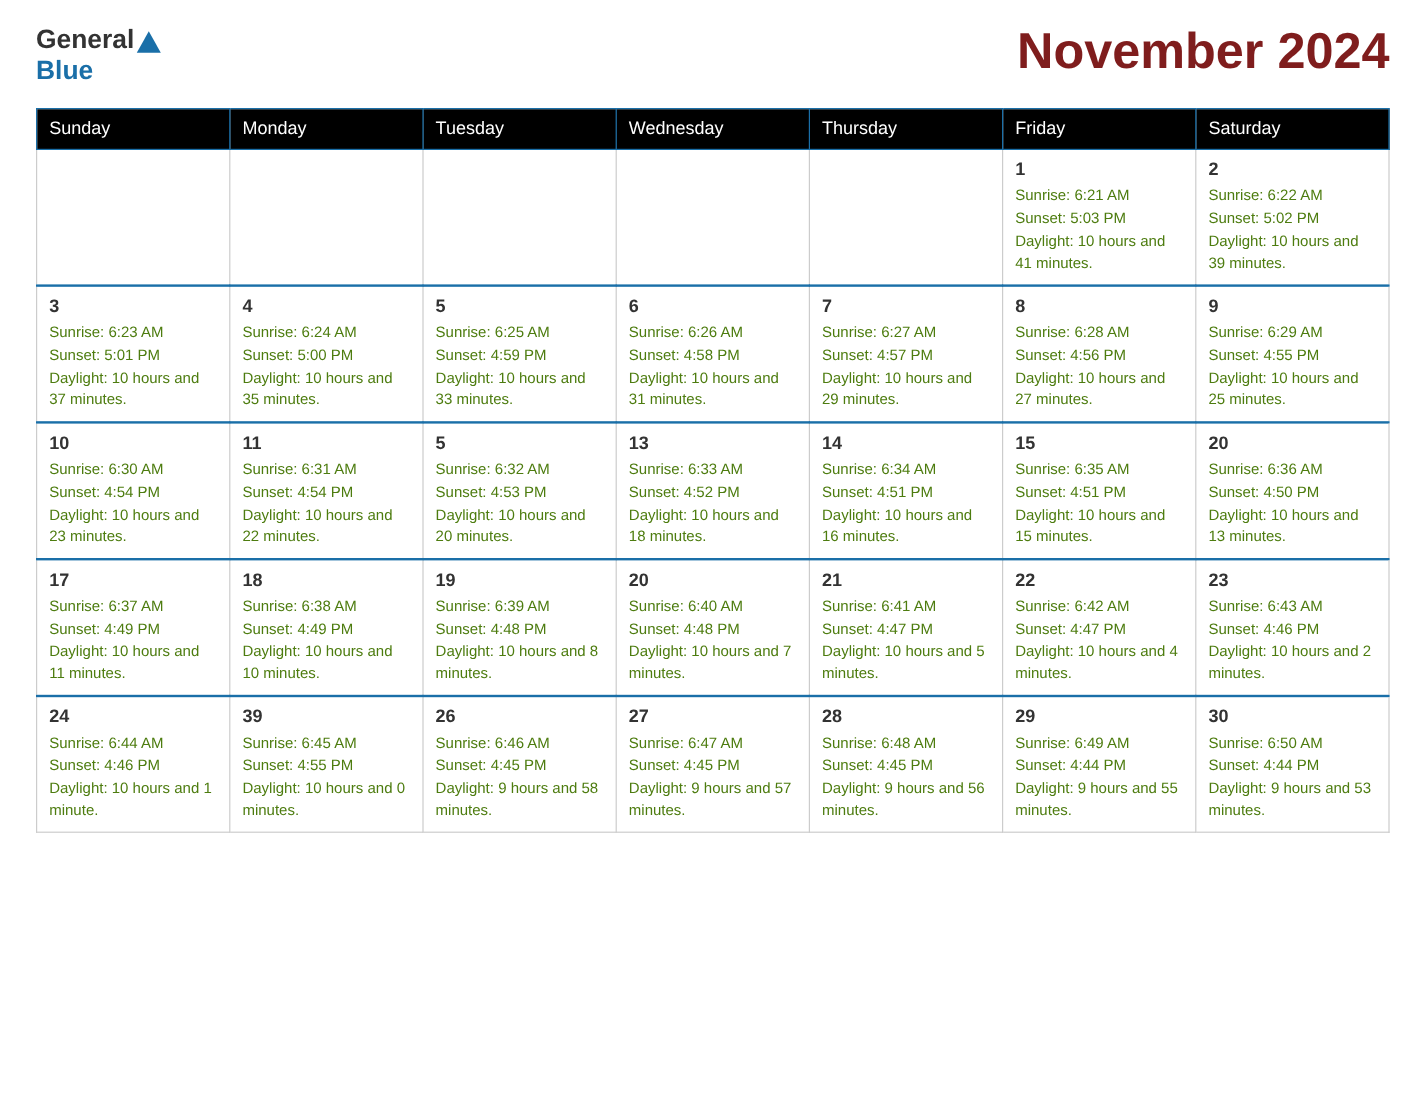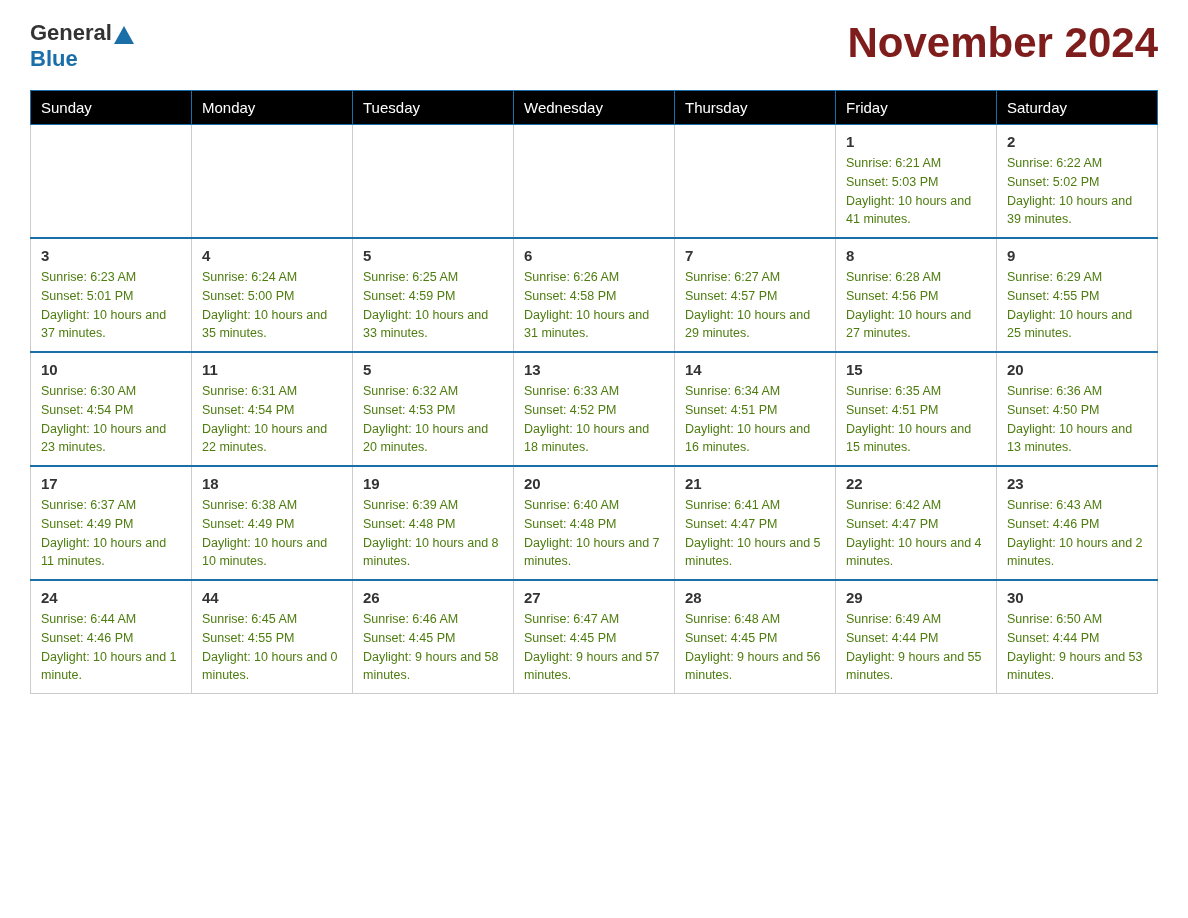--- a/index.html
+++ b/index.html
@@ -285,21 +285,21 @@
         </td>
       </tr>
       <tr>
         <td>
           <span class="day-num">24</span>
           <div class="day-info">Sunrise: 6:44 AM
 Sunset: 4:46 PM
 Daylight: 10 hours and 1 minute.</div>
         </td>
         <td>
-          <span class="day-num">44</span>
+          <span class="day-num">39</span>
           <div class="day-info">Sunrise: 6:45 AM
 Sunset: 4:55 PM
 Daylight: 10 hours and 0 minutes.</div>
         </td>
         <td>
           <span class="day-num">26</span>
           <div class="day-info">Sunrise: 6:46 AM
 Sunset: 4:45 PM
 Daylight: 9 hours and 58 minutes.</div>
         </td>

